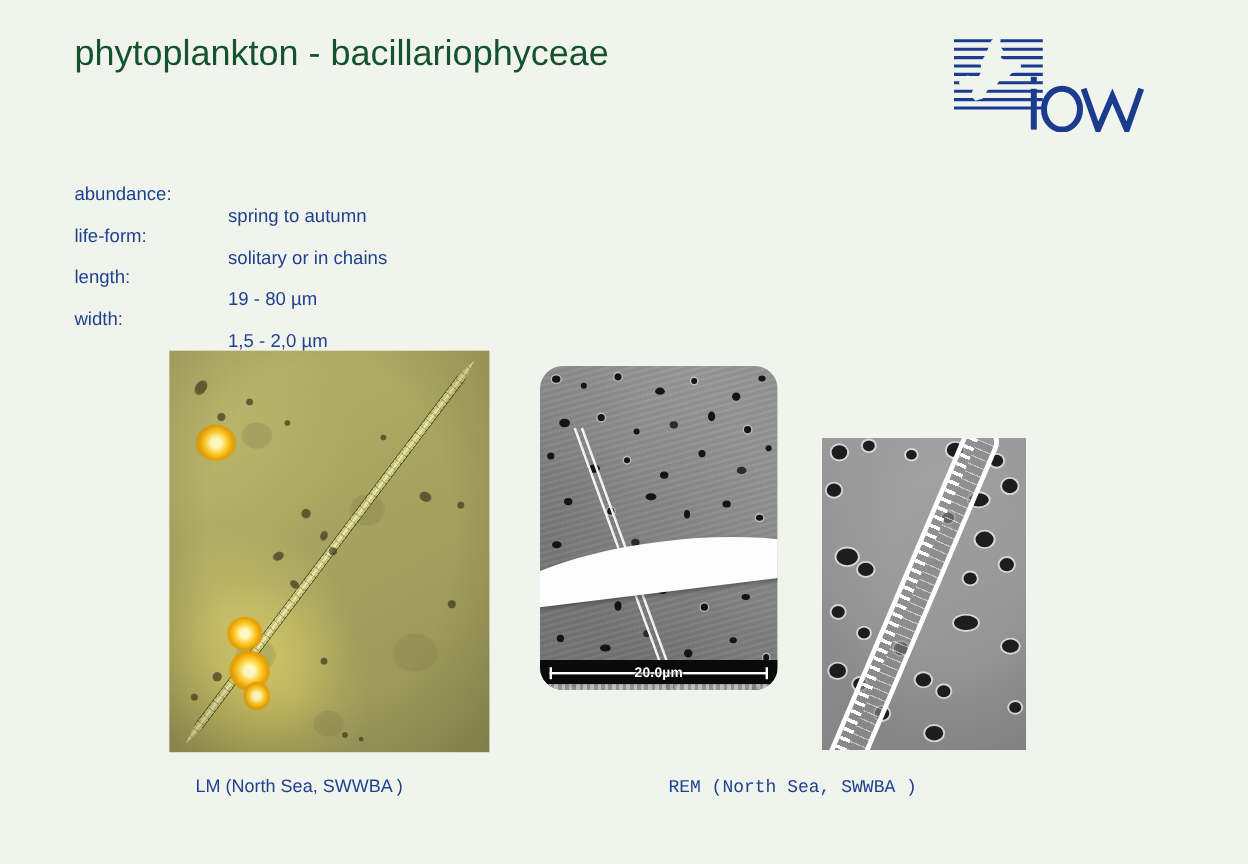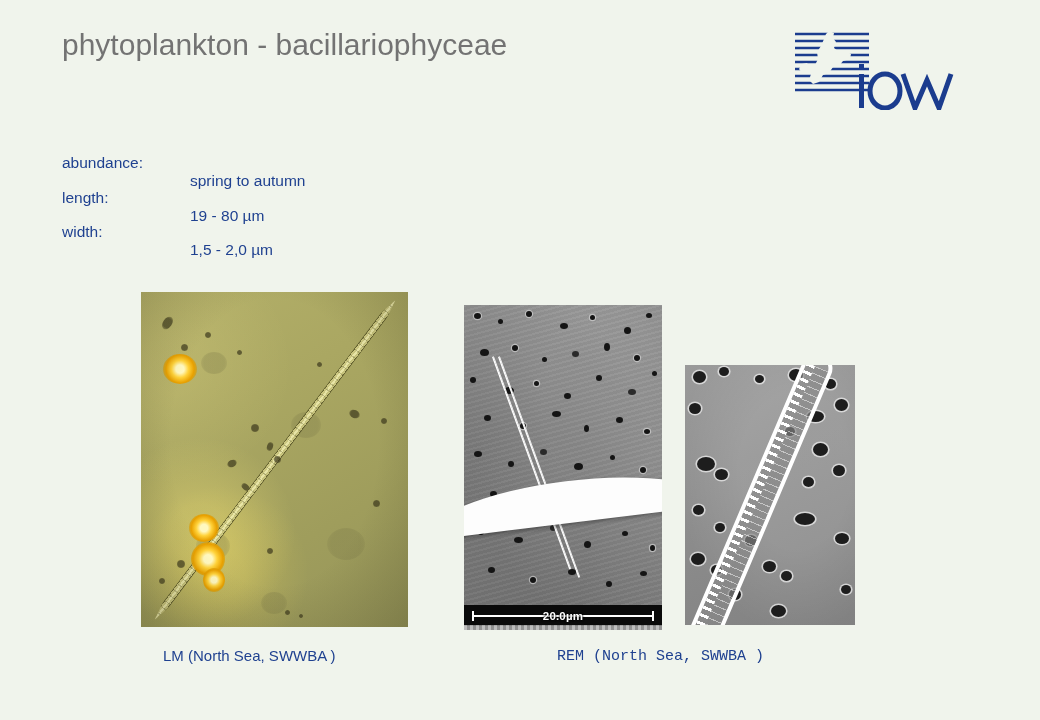--- a/index.html
+++ b/index.html
@@ -9,21 +9,21 @@
     font-family:"Liberation Sans", sans-serif;
     color:#1a3a8f;
     position:relative;
   }
   .slide{position:absolute;inset:0;}
 
   
   #title-group{position:absolute;left:62px;top:28px;}
   #page-title{
     font-size:30px;font-weight:400;letter-spacing:0px;
-    color:#737373;line-height:1.1;white-space:nowrap;
+    color:#14532d;line-height:1.1;white-space:nowrap;
   }
   #species-title{
     margin-top:12px;
     font-size:30px;font-weight:700;letter-spacing:-0.3px;
     color:#11308c;line-height:1.1;white-space:nowrap;
   }
 
   
   #properties{
     position:absolute;left:62px;top:155px;
@@ -41,21 +41,21 @@
     position:absolute;left:70px;top:0px;width:112px;
     text-align:right;color:#1b3c8e;
     font-size:8.2px;font-weight:700;line-height:11.6px;
     letter-spacing:0.35px;
   }
   #logo-word{position:absolute;left:62px;top:33px;width:120px;height:50px;}
 
   
   .panel{position:absolute;overflow:hidden;}
   #lm-image{left:141px;top:292px;width:267px;height:335px;}
-  #sem-image{left:464px;top:305px;width:198px;height:325px;}
+  #sem-image{left:450px;top:305px;width:198px;height:270px;border-radius:19px;}
   #sem-detail-image{left:685px;top:365px;width:170px;height:260px;}
 
   
   .lm-field{
     position:absolute;inset:0;
     background:
       radial-gradient(circle at 22% 72%, rgba(255,236,120,.30) 0 9%, rgba(0,0,0,0) 30%),
       radial-gradient(circle at 30% 84%, rgba(255,228,90,.22) 0 7%, rgba(0,0,0,0) 26%),
       radial-gradient(circle at 12% 22%, rgba(255,240,150,.12) 0 8%, rgba(0,0,0,0) 34%),
       linear-gradient(150deg,#b4b069 0%,#aaa762 35%,#9f9d5c 70%,#96955a 100%);
@@ -210,20 +210,24 @@
       <rect x="4" y="14" width="5" height="34" fill="#1b3c8e"></rect>
       <ellipse cx="30" cy="31" rx="15" ry="17" fill="none" stroke="#1b3c8e" stroke-width="5"></ellipse>
       <path d="M48,14 L60,48 L72,20 L84,48 L96,14" fill="none" stroke="#1b3c8e" stroke-width="5" stroke-linejoin="miter" stroke-linecap="butt"></path>
     </svg>
   </div>
 
   <div id="properties">
     <div class="prop-row">
       <span class="prop-label">abundance:</span>
       <span class="prop-value">spring to autumn</span>
+    </div>
+    <div class="prop-row">
+      <span class="prop-label">life-form:</span>
+      <span class="prop-value">solitary or in chains</span>
     </div>
     <div class="prop-row">
       <span class="prop-label">length:</span>
       <span class="prop-value">19 - 80 µm</span>
     </div>
     <div class="prop-row">
       <span class="prop-label">width:</span>
       <span class="prop-value">1,5 - 2,0 µm</span>
     </div>
   </div>

